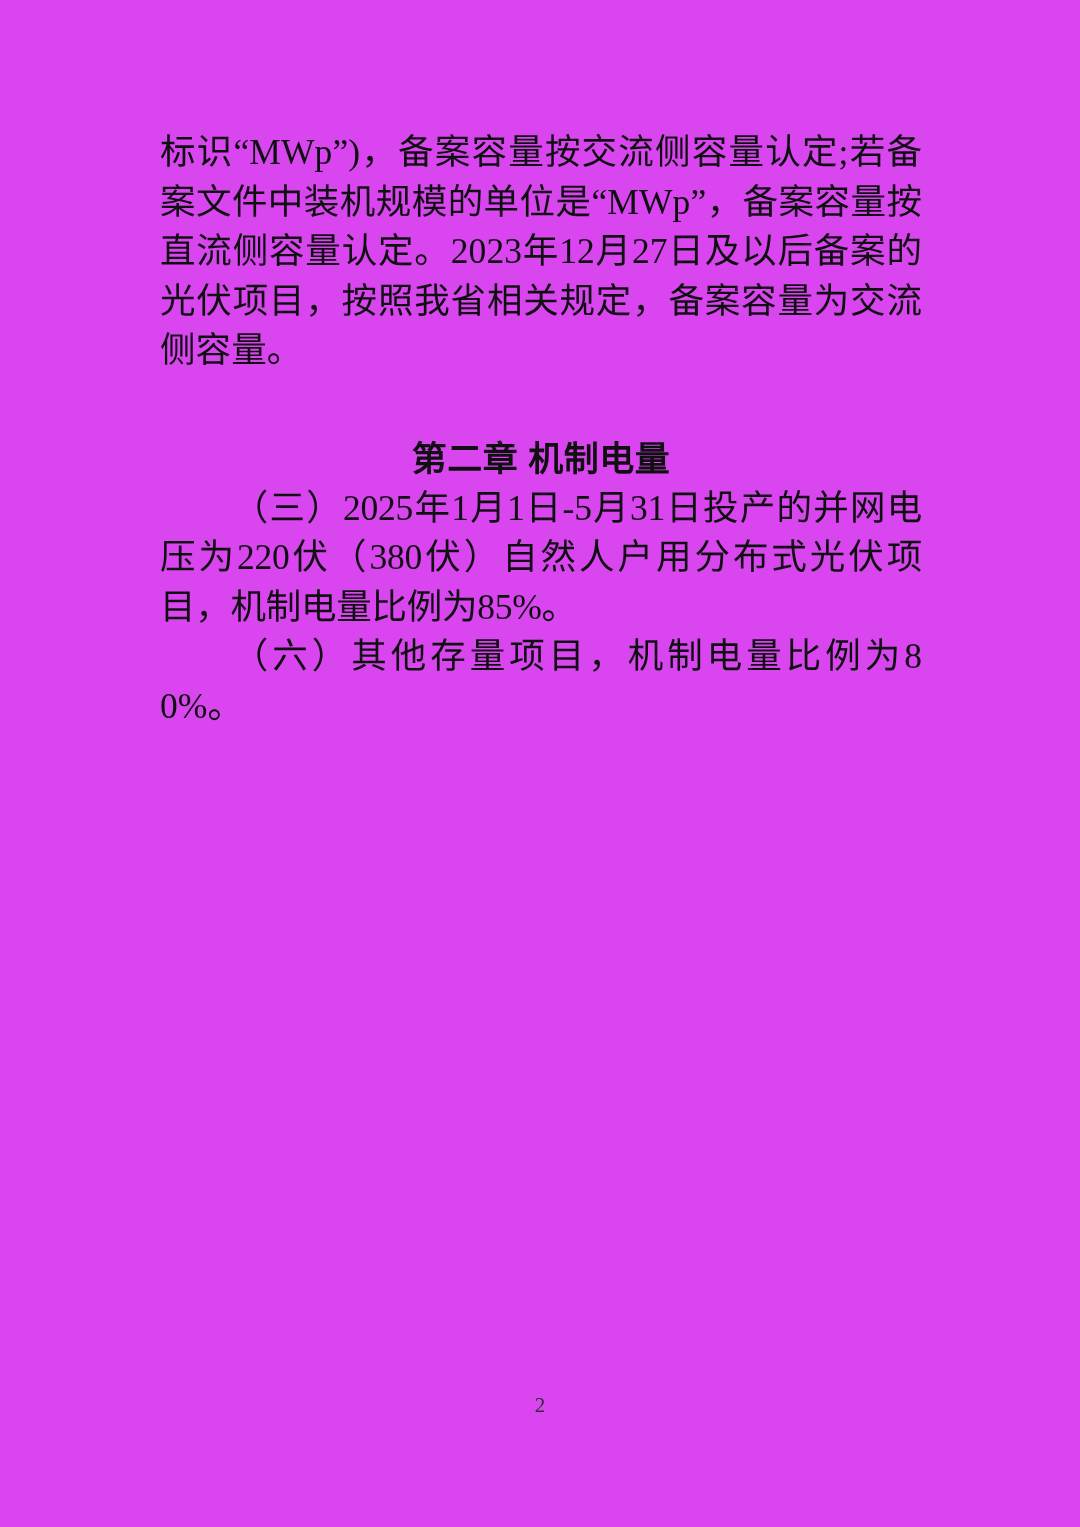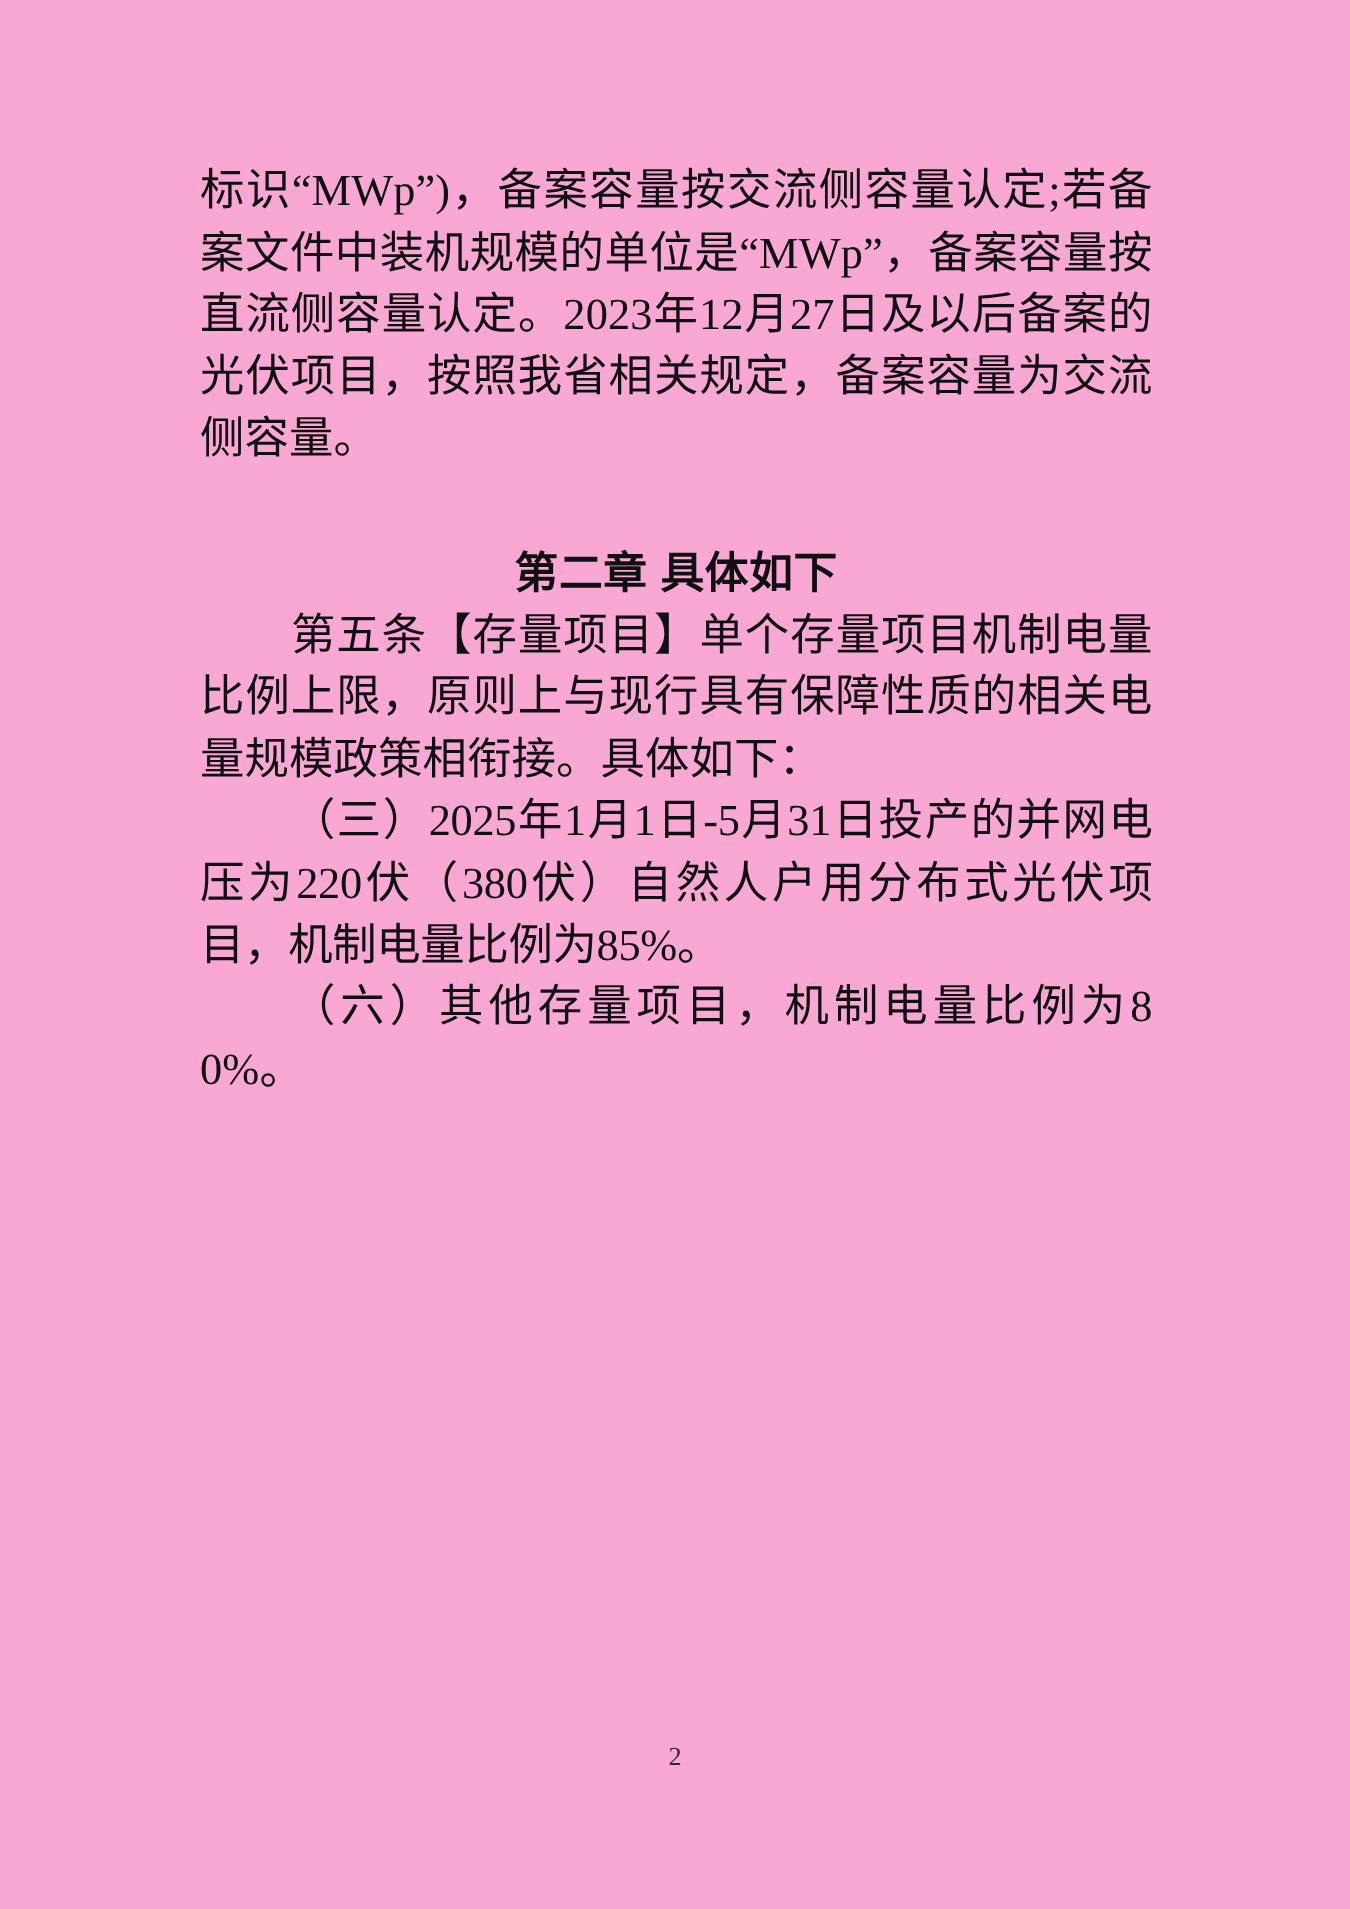--- a/index.html
+++ b/index.html
@@ -5,21 +5,21 @@
 <style>
   html, body {
     margin: 0;
     padding: 0;
     background: #ffffff;
   }
   .page {
     position: relative;
     width: 1080px;
     height: 1527px;
-    background: #f9a8d4;
+    background: #d946ef;
     margin: 0 auto;
     overflow: hidden;
     font-family: "Liberation Serif", "DejaVu Serif", serif;
     color: #100f12;
   }
   .doc-body {
     position: absolute;
     left: 160px;
     top: 128px;
     width: 762px;
@@ -73,25 +73,24 @@
 <body>
 
 <div class="page">
 
   <div class="doc-body">
 
     <p class="para cont">标识“MWp”)，备案容量按交流侧容量认定;若备案文件中装机规模的单位是“MWp”，备案容量按直流侧容量认定。2023年12月27日及以后备案的光伏项目，按照我省相关规定，备案容量为交流侧容量。</p>
 
     <div class="gap-before-heading"></div>
 
-    <h2 class="chapter-heading">第二章 具体如下</h2>
+    <h2 class="chapter-heading">第二章 机制电量</h2>
 
     <div class="gap-after-heading"></div>
 
-    <p class="para indent2">第五条【存量项目】单个存量项目机制电量比例上限，原则上与现行具有保障性质的相关电量规模政策相衔接。具体如下：</p>
 
 
 
     <p class="para indent2 tight">（三）2025年1月1日-5月31日投产的并网电压为220伏（380伏）自然人户用分布式光伏项目，机制电量比例为85%。</p>
 
 
 
     <p class="para indent2">（六）其他存量项目，机制电量比例为80%。</p>
 
   </div>

